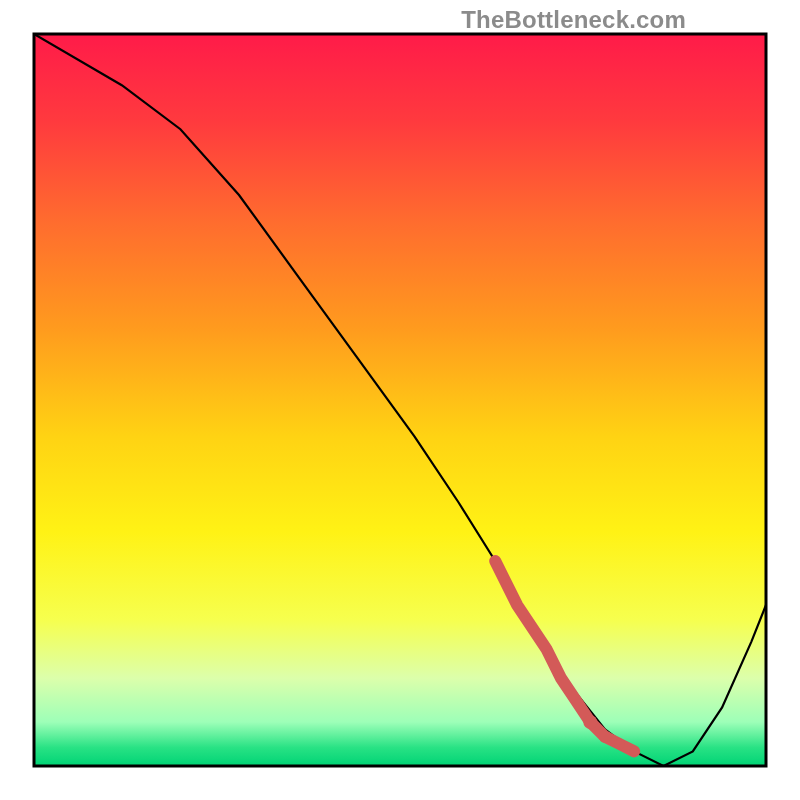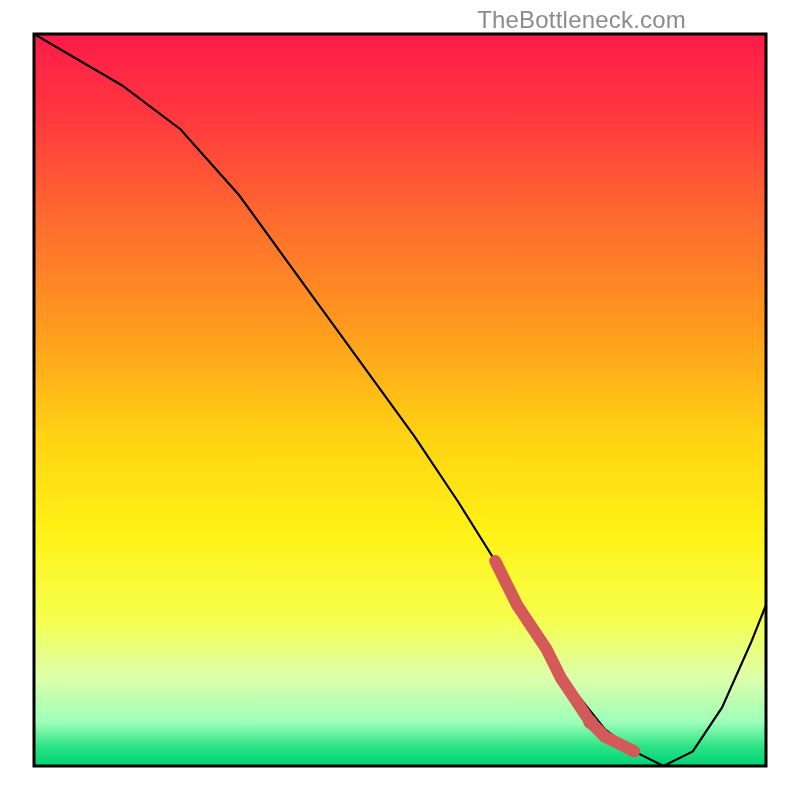--- a/index.html
+++ b/index.html
@@ -11,20 +11,21 @@
     font-family: Arial, Helvetica, sans-serif;
     overflow: hidden;
   }
   .frame {
     position: absolute;
     left: 0;
     top: 0;
     width: 704px;
     height: 800px;
     box-sizing: border-box;
+    font-weight: bold;
   }
   .plot-area {
     position: absolute;
     left: 34px;
     top: 34px;
     width: 732px;
     height: 732px;
   }
   .watermark {
     position: absolute;

